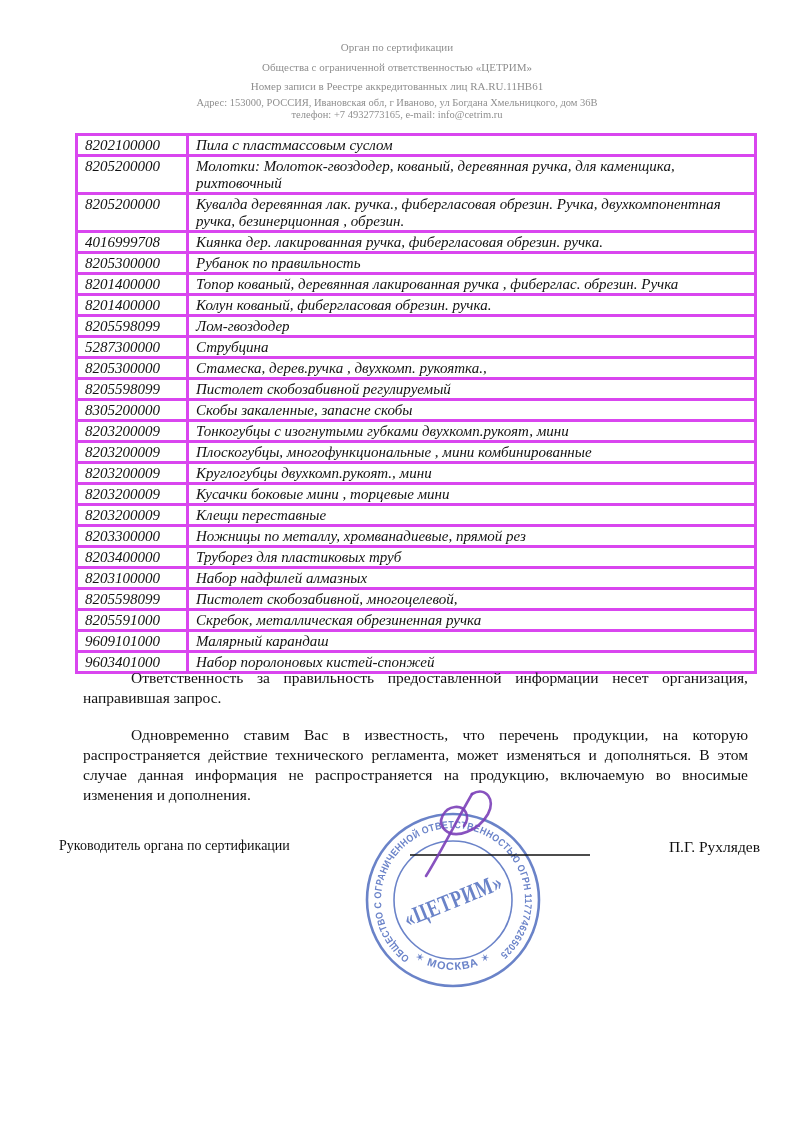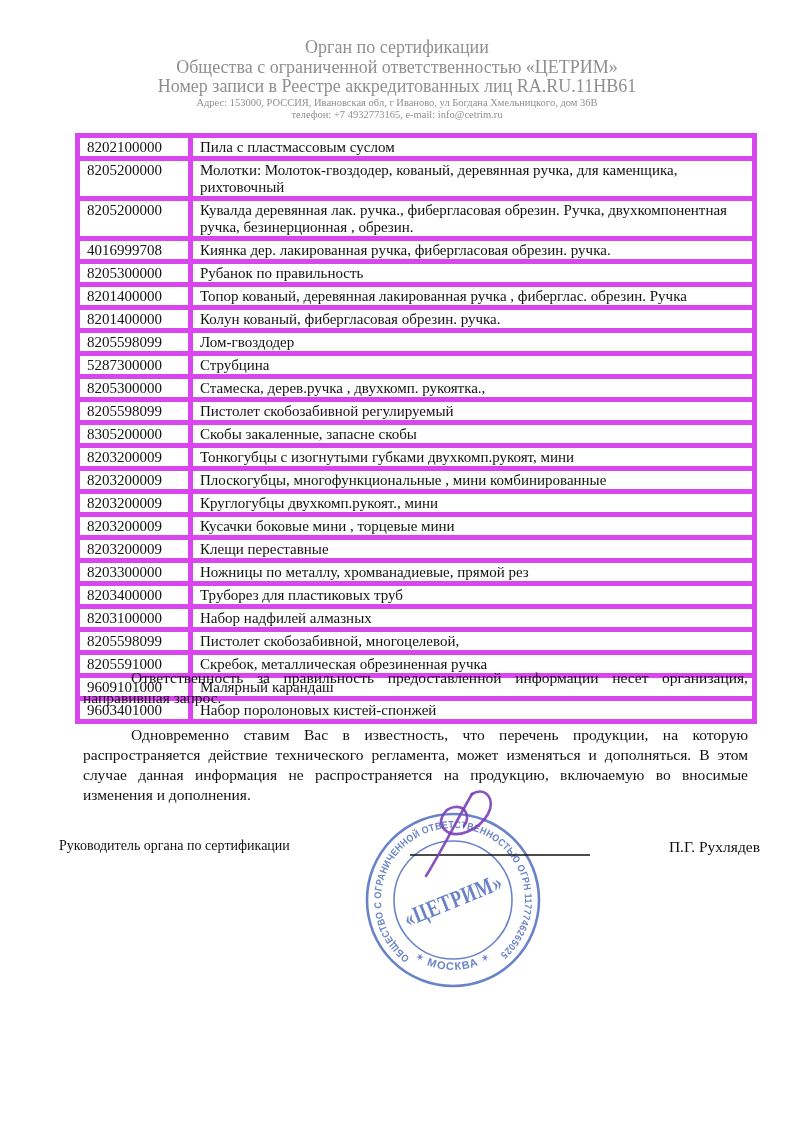--- a/index.html
+++ b/index.html
@@ -6,30 +6,30 @@
   .page {
     position:relative; width:794px; height:1123px; background:#fff;
     font-family:"Liberation Serif","DejaVu Serif",serif; color:#111;
     overflow:hidden;
   }
   
   .doc-header {
     position:absolute; top:38px; left:56px; width:682px;
     text-align:center; color:var(--header-color,#8f8f8f);
   }
-  .h-line.lg { font-size:18px; line-height:19.5px; }
+  .h-line.lg { font-size:11px; line-height:19.5px; }
   .h-line.sm { font-size:10.5px; line-height:12.5px; }
   
   .product-table {
     position:absolute; top:133px; left:75px; width:682px;
     border-collapse:collapse; table-layout:fixed;
   }
   .product-table td {
-    border:5px solid #d946ef; font-size:15px; line-height:17px;
-    vertical-align:top; padding:0.5px 6px 0.5px 7px;
+    border:3px solid #d946ef; font-size:15px; line-height:17px;
+    vertical-align:top; padding:0.5px 6px 0.5px 7px;font-style:italic;
   }
   td.code-cell { width:95px; white-space:nowrap; }
   
   .paragraphs { position:absolute; top:660px; left:75px; width:681px; }
   .para {
     margin:8px; font-size:15.5px; line-height:20px;
     text-align:justify; text-indent:48px;
   }
   .para2 { margin-top:17px; }
   

